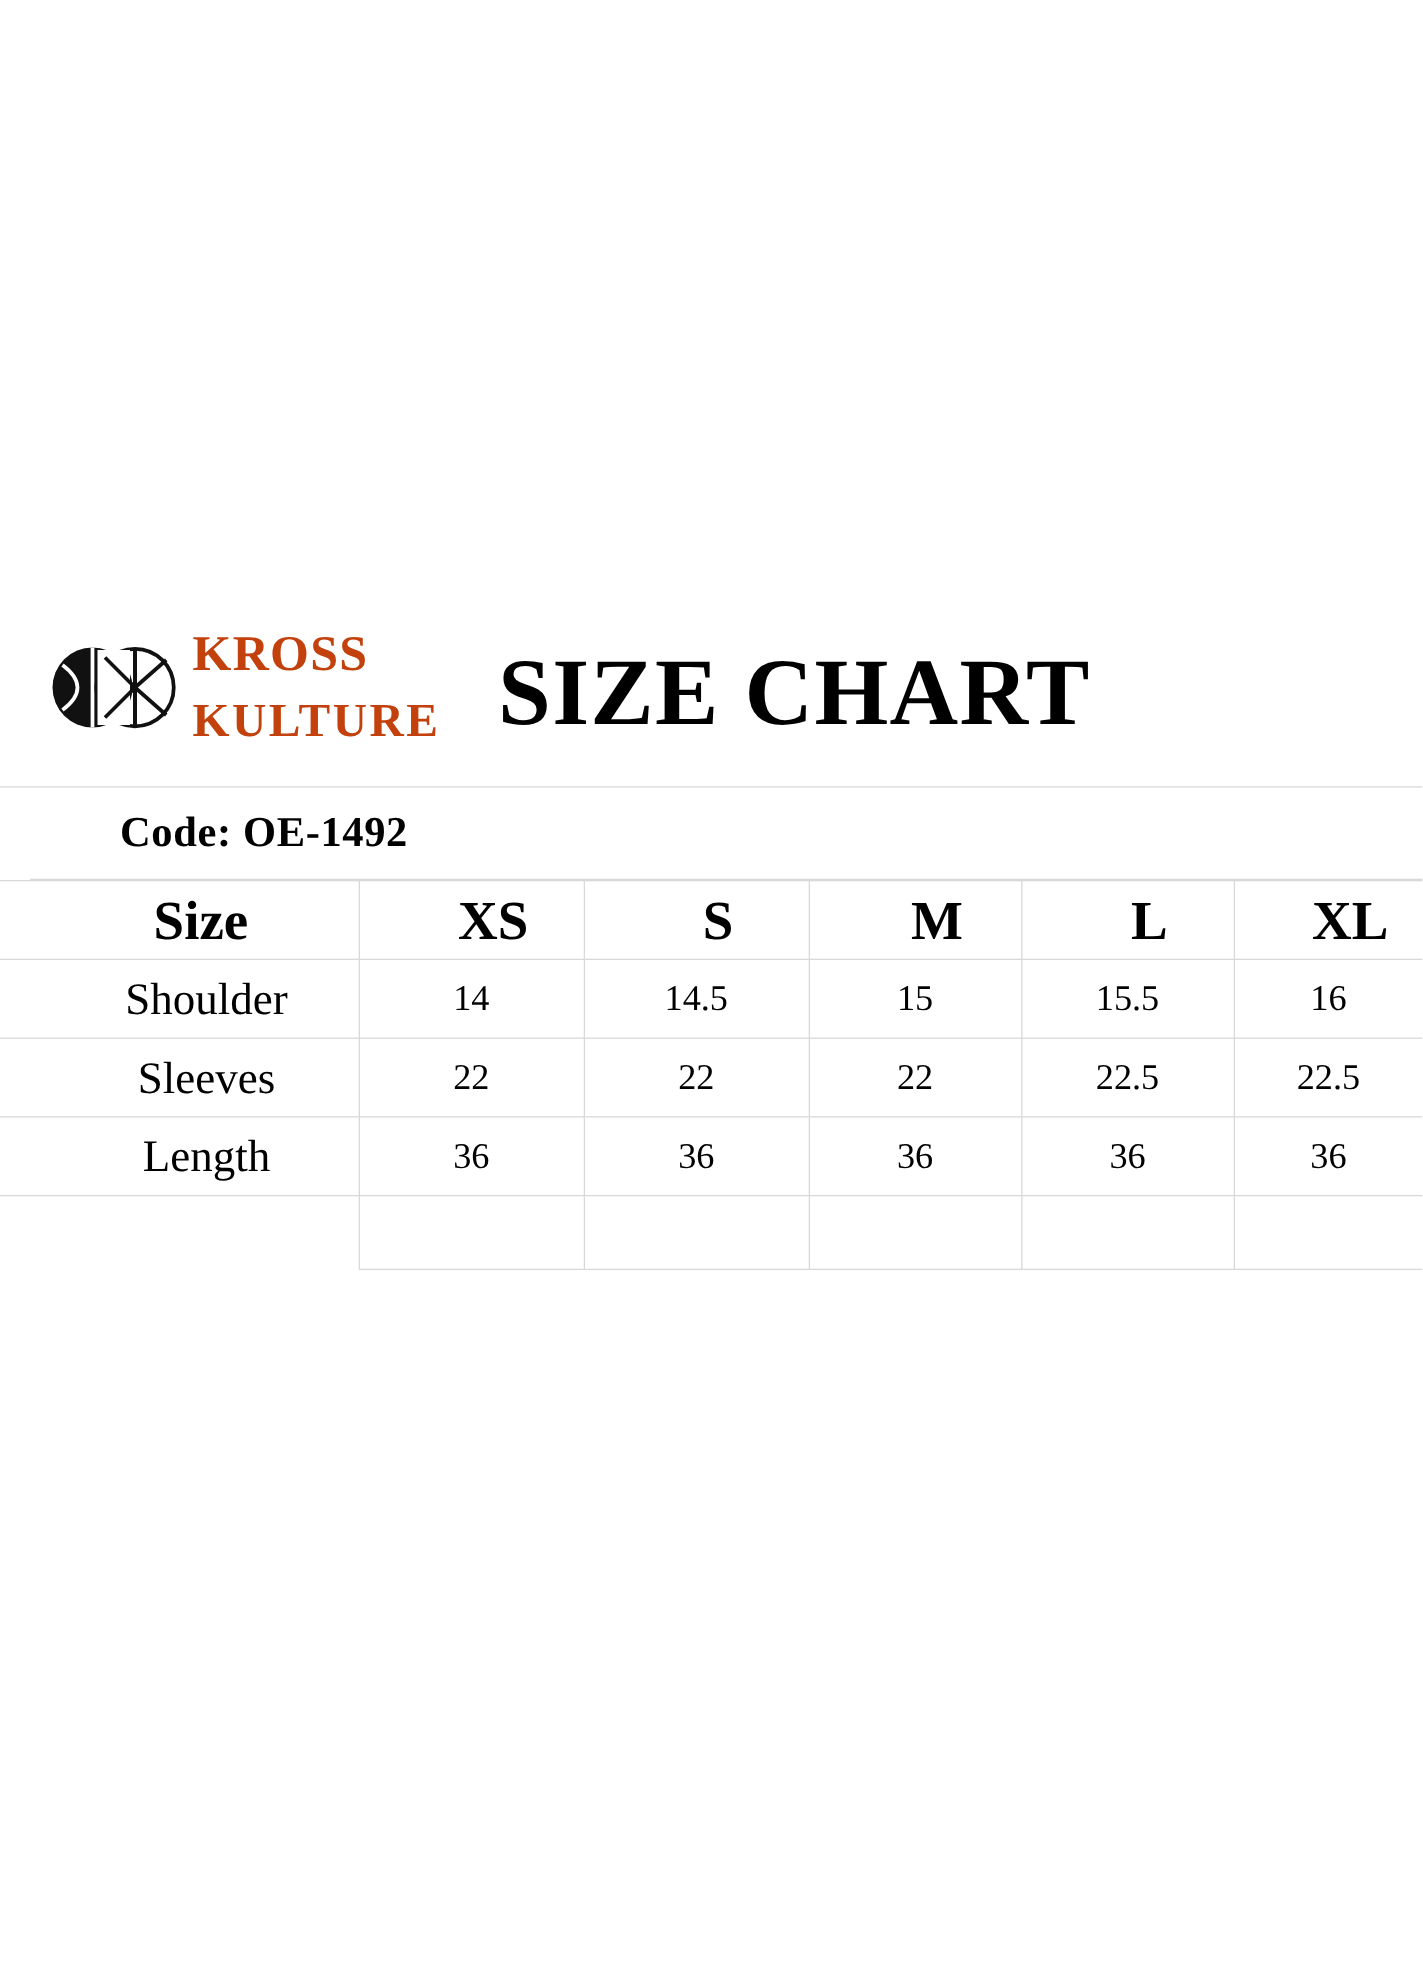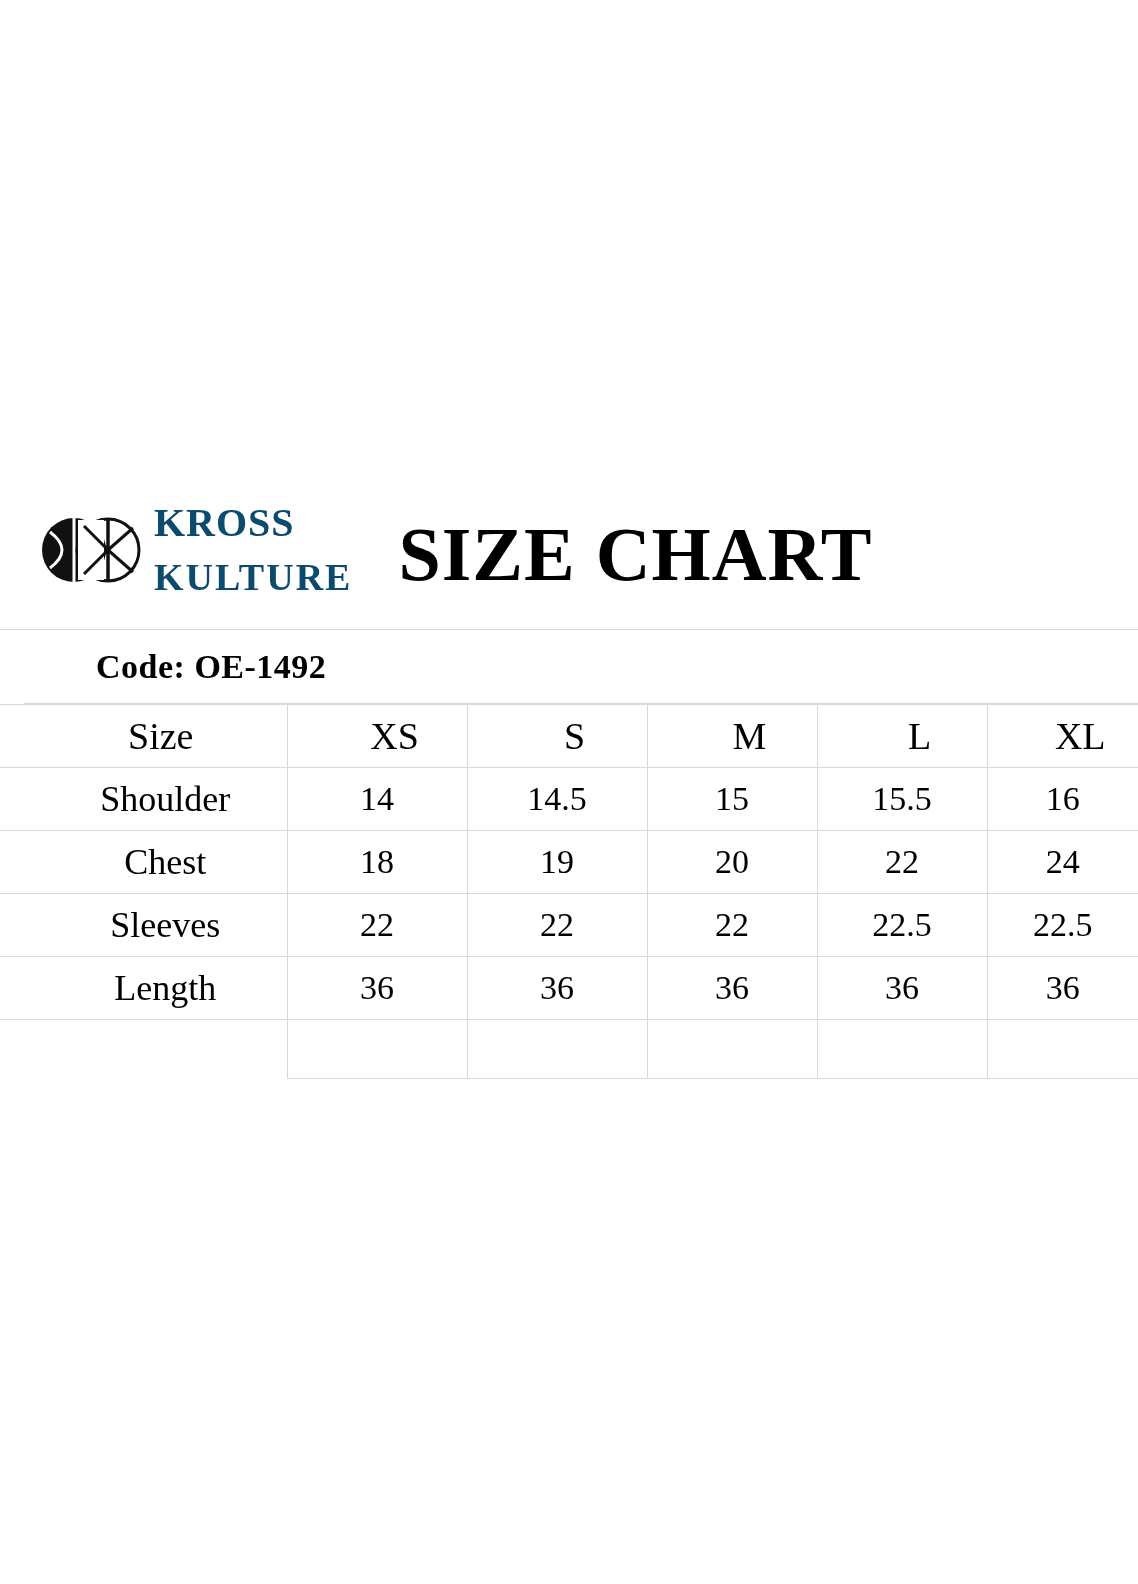--- a/index.html
+++ b/index.html
@@ -52,21 +52,21 @@
     flex-direction: column;
     justify-content: center;
     line-height: 1.0;
     margin-right: 46px;
   }
   .logo-text .line {
     font-family: "Liberation Serif", serif;
     font-weight: 700;
     letter-spacing: 1px;
     font-size: 40px;
-    color: #0c4a6e;
+    color: #c2410c;
   }
   .logo-text .line2 {
     font-size: 38px;
     letter-spacing: 2px;
     margin-top: 15px;
   }
 
   .chart-title {
     font-family: "Liberation Serif", serif;
     font-weight: 700;
@@ -127,31 +127,31 @@
   }
   .size-table tr td:first-child,
   .size-table tr th:first-child {
     border-left: none;
   }
   .size-table tr td:last-child,
   .size-table tr th:last-child {
     border-right: none;
   }
   .size-table thead th {
-    font-weight: 400;
-    font-size: 38px;
+    font-weight: 700;
+    font-size: 44px;
     padding-left: 35px;
   }
   .size-table tbody td.rowlabel {
     font-weight: 400;
     font-size: 36px;
     padding-left: 44px;
   }
   .size-table tbody td.value {
-    font-size: 34px;
+    font-size: 29px;
   }
   .size-table tr.empty td {
     height: 58px;
   }
   .size-table tr.empty td:first-child {
     border-bottom: none;
   }
 </style>
 </head>
 <body>
@@ -219,28 +219,20 @@
     <tbody>
       <tr>
         <td class="rowlabel">Shoulder</td>
         <td class="value">14</td>
         <td class="value">14.5</td>
         <td class="value">15</td>
         <td class="value">15.5</td>
         <td class="value">16</td>
       </tr>
       <tr>
-        <td class="rowlabel">Chest</td>
-        <td class="value">18</td>
-        <td class="value">19</td>
-        <td class="value">20</td>
-        <td class="value">22</td>
-        <td class="value">24</td>
-      </tr>
-      <tr>
         <td class="rowlabel">Sleeves</td>
         <td class="value">22</td>
         <td class="value">22</td>
         <td class="value">22</td>
         <td class="value">22.5</td>
         <td class="value">22.5</td>
       </tr>
       <tr>
         <td class="rowlabel">Length</td>
         <td class="value">36</td>

